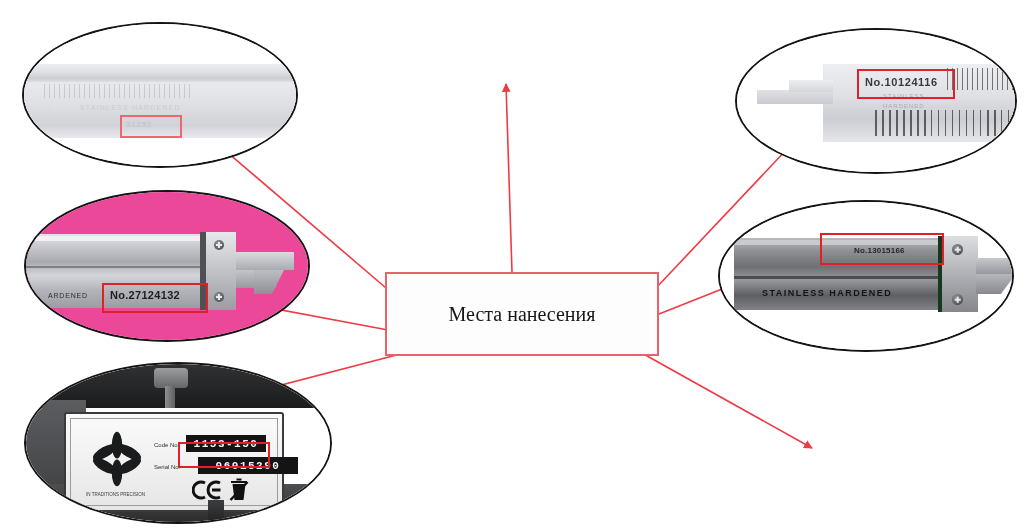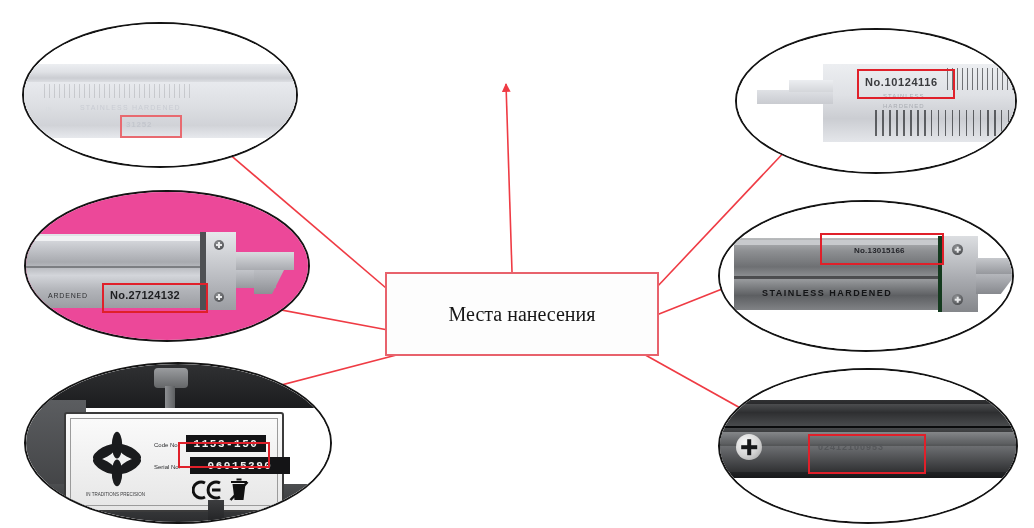--- a/index.html
+++ b/index.html
@@ -216,21 +216,21 @@
           </g>
         </svg>
         <div class="brandtext" style="left:20px;top:78px;">IN TRADITIONS PRECISION</div>
 
         <div class="fieldlabel" style="left:88px;top:28px;">Code No.</div>
         <div class="valuebox" style="left:120px;top:21px;width:80px;height:17px;">
           <span>1153-150</span>
         </div>
 
         <div class="fieldlabel" style="left:88px;top:50px;">Serial No.</div>
-        <div class="valuebox" style="left:124px;top:43px;width:100px;height:17px;justify-content:center;">
+        <div class="valuebox" style="left:132px;top:43px;width:100px;height:17px;justify-content:center;">
           <span>06015290</span>
         </div>
 
         <svg style="position:absolute;left:126px;top:66px;width:30px;height:20px;" viewBox="0 0 60 40">
           <path d="M26,6 A16,16 0 1,0 26,34" fill="none" stroke="#111" stroke-width="6"></path>
           <path d="M56,6 A16,16 0 1,0 56,34" fill="none" stroke="#111" stroke-width="6"></path>
           <rect x="40" y="17" width="17" height="6" fill="#111"></rect>
         </svg>
 
         <svg style="position:absolute;left:163px;top:64px;width:20px;height:24px;" viewBox="0 0 40 48">
@@ -239,37 +239,20 @@
           <rect x="15" y="1" width="10" height="4" fill="#111"></rect>
           <path d="M3,44 L37,8" stroke="#111" stroke-width="5"></path>
         </svg>
       </div>
       <div class="redbox" style="left:152px;top:78px;width:88px;height:22px;"></div>
       <div style="position:absolute;left:182px;top:136px;width:16px;height:22px;
            background:linear-gradient(to bottom,#3c3d3f,#222325);"></div>
     </div>
   </div>
 
-  <div class="bubble" style="left:718px;top:368px;width:296px;height:152px;">
-    <div class="photo" style="background:#ffffff;">
-      <div class="steel-blade" style="left:-10px;top:30px;width:320px;height:78px;"></div>
-      <div class="shadowband" style="left:-10px;top:30px;width:320px;height:4px;"></div>
-      <div style="position:absolute;left:-10px;top:56px;width:320px;height:2px;background:#0b0c0d;"></div>
-      <div style="position:absolute;left:-10px;top:74px;width:320px;height:2px;background:#0b0c0d;"></div>
-      <div style="position:absolute;left:-10px;top:62px;width:320px;height:14px;
-           background:linear-gradient(to bottom,#8d8f92,#5a5c5e);opacity:.9;"></div>
-      <div style="position:absolute;left:-10px;top:76px;width:320px;height:26px;
-           background:linear-gradient(to bottom,#6d6f72,#303133);"></div>
-      <div class="screw" style="left:16px;top:64px;width:26px;height:26px;">
-          <div class="cross"></div>
-        </div>
-      <div class="numtxt" style="left:98px;top:72px;font-size:9px;letter-spacing:1px;color:#55575a;">02412100953</div>
-      <div class="redbox" style="left:88px;top:64px;width:114px;height:36px;"></div>
-    </div>
-  </div>
 
   <div class="center-box" style="left:385px;top:272px;width:270px;height:80px;">
     <div class="ctext">
       <div>Места нанесения</div>
     </div>
   </div>
 
 </div>
 
 </body></html>

